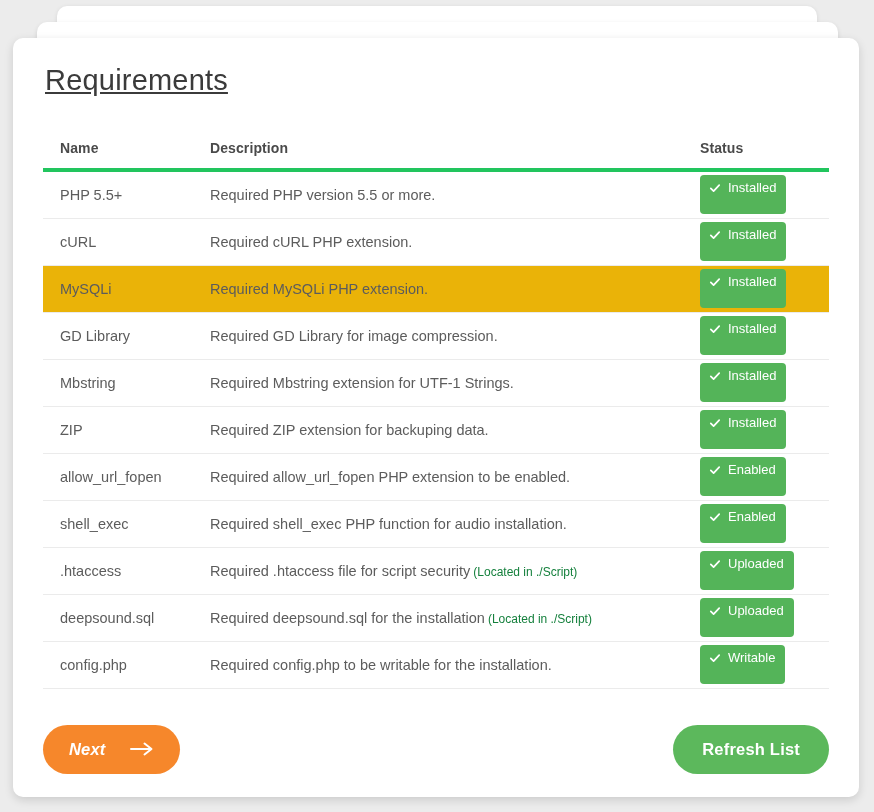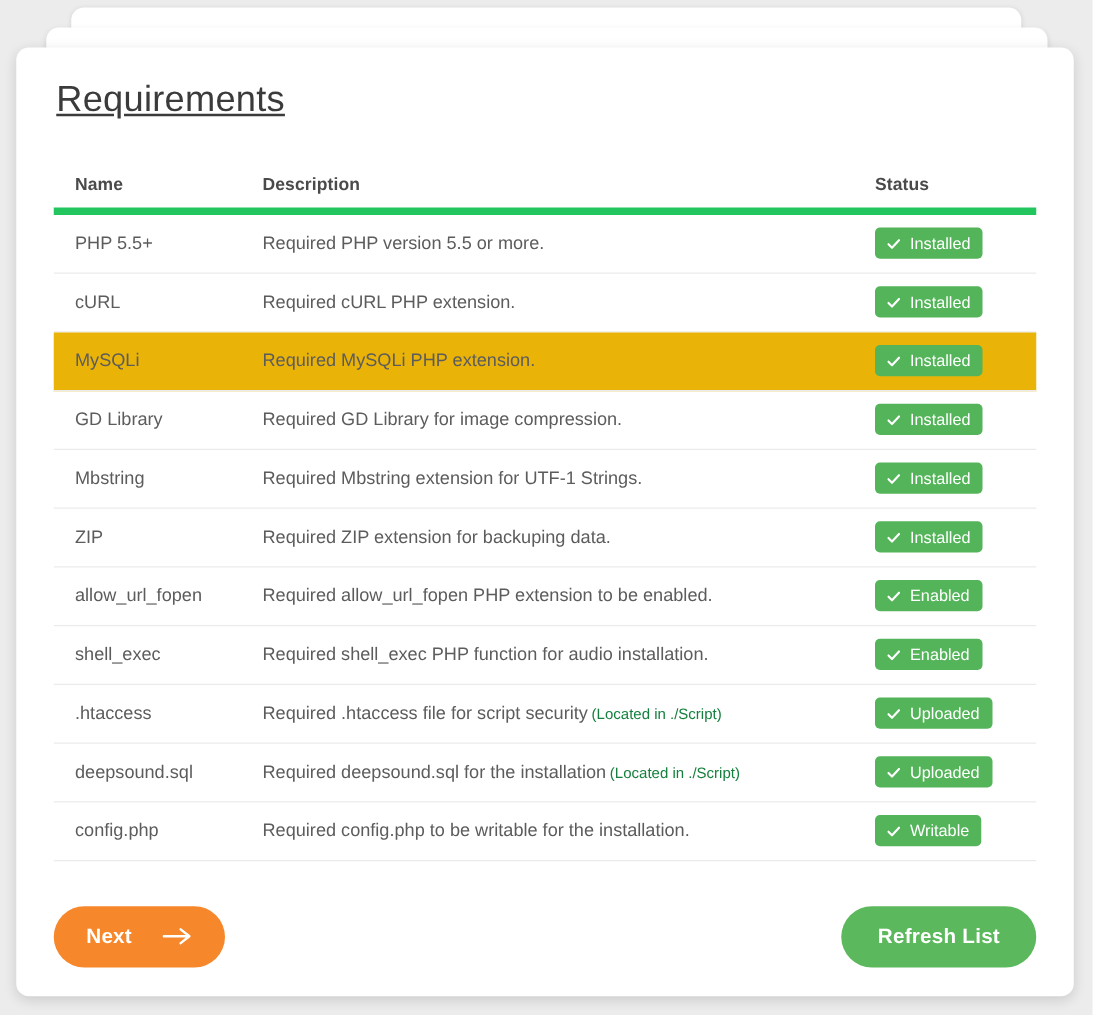--- a/index.html
+++ b/index.html
@@ -32,21 +32,21 @@
     font-size: 29px;
     font-weight: 400;
     color: #3B3B3B;
     letter-spacing: .2px;
     line-height: 1.2;
     text-decoration: underline;
   }
 
   .req-table { margin-top: 30px; width: 100%; }
   .row { display: flex; align-items: center; }
-  .thead { height: 44px; border-bottom: 6px solid #22c55e; }
+  .thead { height: 44px; border-bottom: 4px solid #22c55e; }
   .trow  { height: 47px; border-bottom: 1px solid #EBEBEB; }
   .trow.highlight { background: #eab308; }
 
   .col { padding-left: 17px; }
   .col.name   { width: 150px; flex: none; }
   .col.desc   { flex: 1; min-width: 0; }
   .col.status { width: 146px; flex: none; }
 
   .thead .col {
     font-size: 14px;
@@ -65,21 +65,21 @@
   }
 
   .badge {
     display: inline-flex;
     align-items: center;
     gap: 7px;
     background: var(--badge-green);
     color: #fff;
     font-size: 13px;
     line-height: 1;
-    padding: 6px 10px 6px 9px;
+    padding: 6px 10px 20px 9px;
     border-radius: 4px;
     white-space: nowrap;
   }
   .badge svg { display: block; }
 
   .footer {
     display: flex;
     justify-content: space-between;
     align-items: center;
     margin-top: 36px;
@@ -91,21 +91,21 @@
     color: #fff;
     font-family: inherit;
     font-weight: 700;
     font-size: 16.5px;
     letter-spacing: .2px;
     cursor: pointer;
     display: inline-flex;
     align-items: center;
     justify-content: center;
   }
-  .btn.next    { background: var(--accent-orange); padding: 0 26px; gap: 24px; }
+  .btn.next    { background: var(--accent-orange); padding: 0 26px; gap: 24px; font-style: italic; }
   .btn.refresh { background: var(--button-green);  padding: 0 29px; }
   .arrow-icon svg { display: block; }
 </style>
 </head>
 <body>
 
 <div class="stage">
   <div class="card back1"></div>
   <div class="card back2"></div>
 

